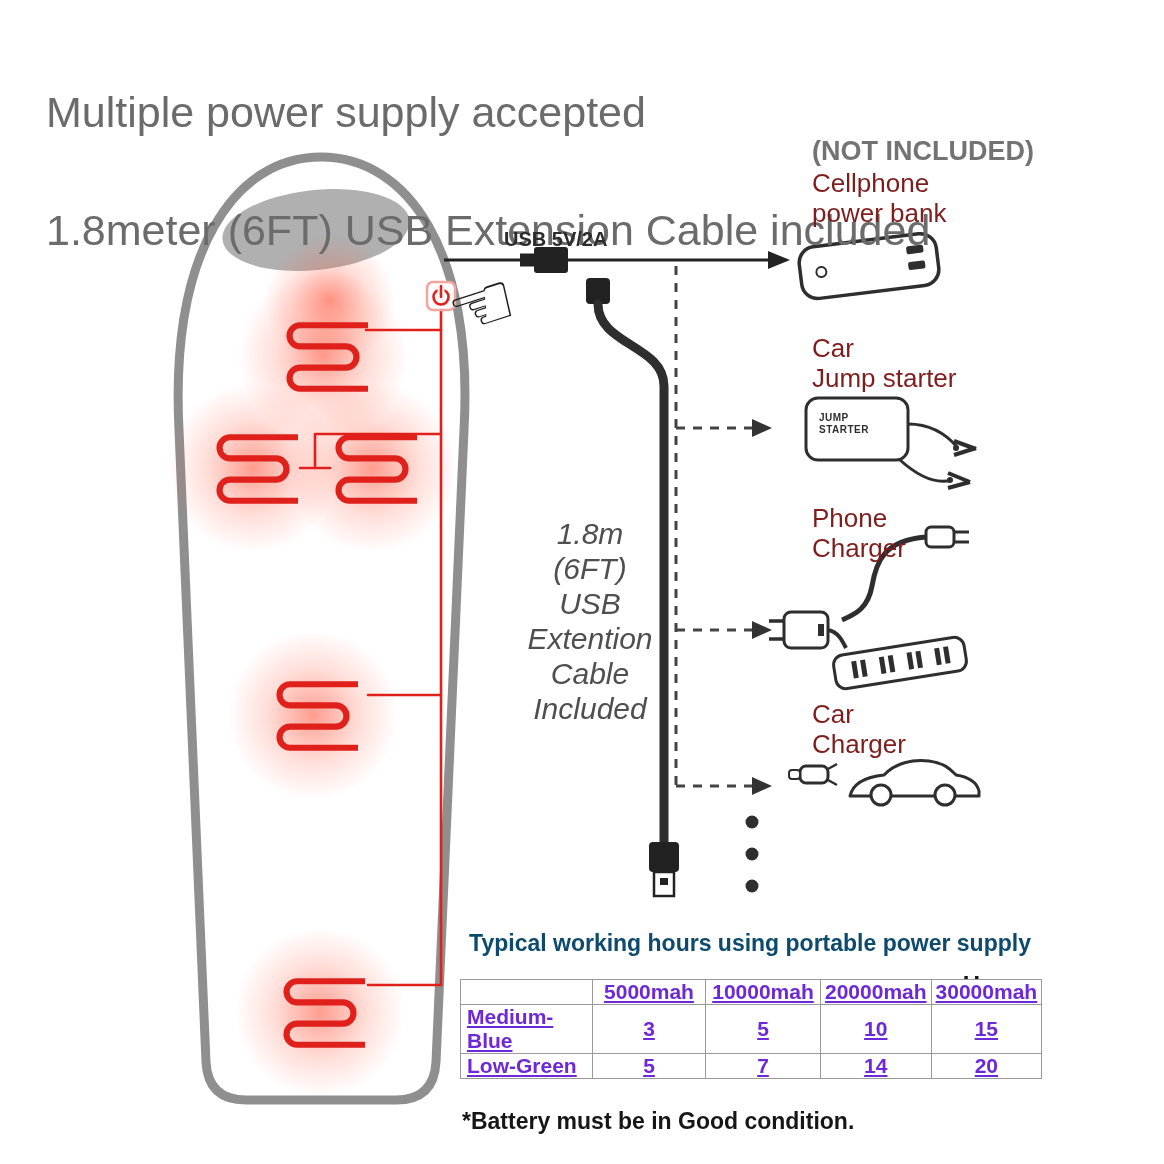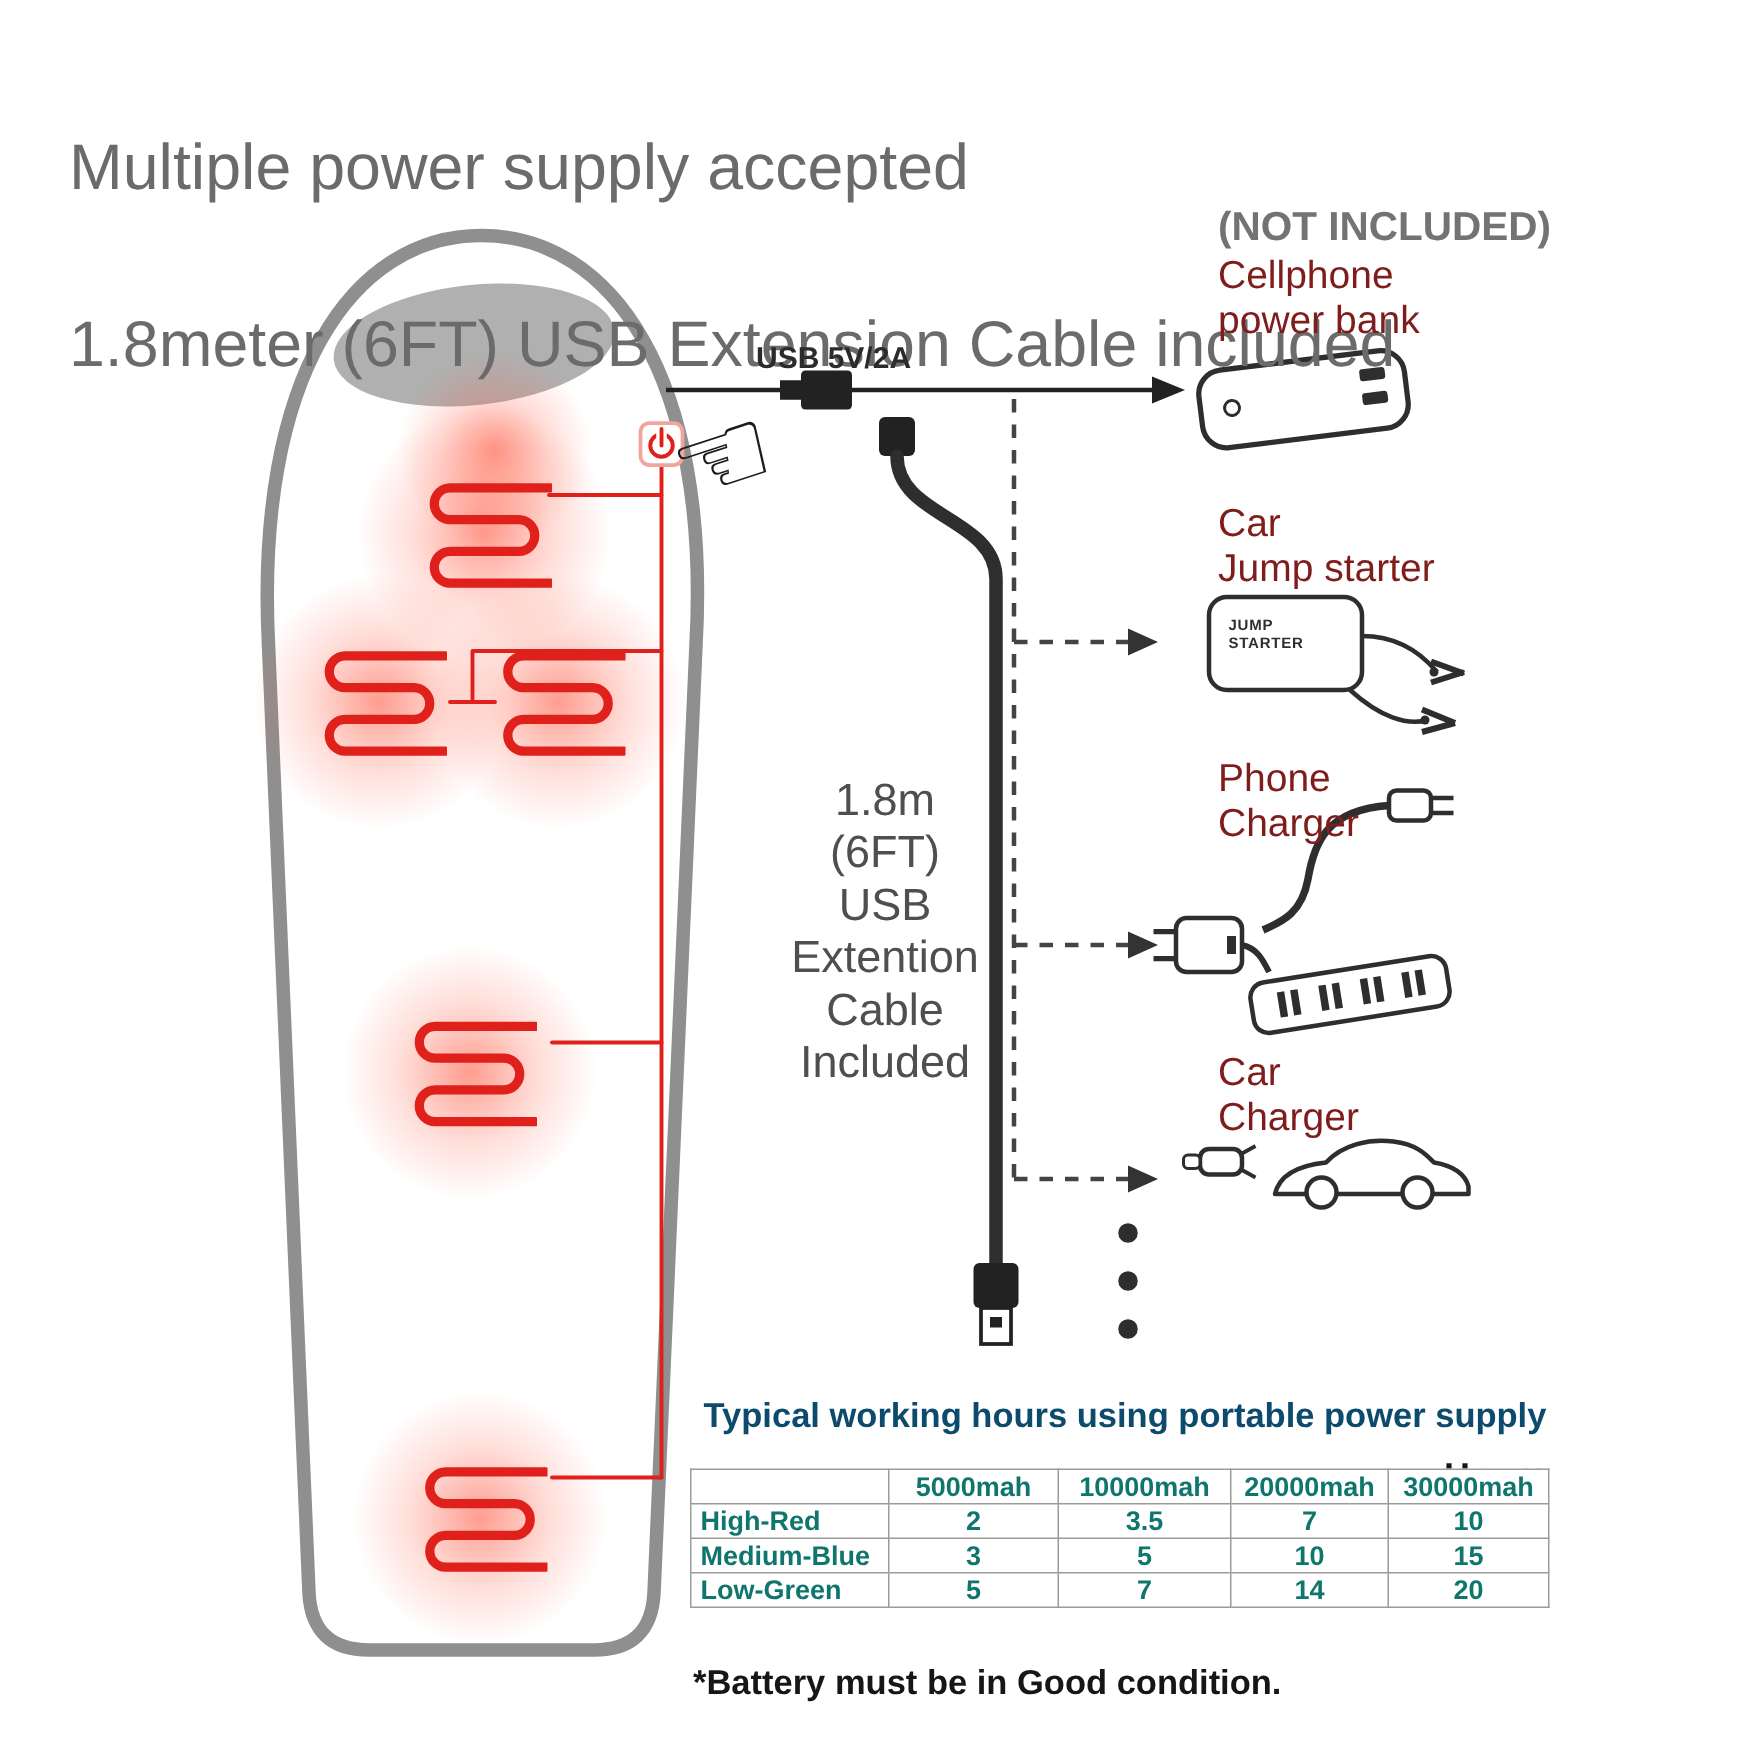--- a/index.html
+++ b/index.html
@@ -2,35 +2,35 @@
 <html><head>
 <meta charset="utf-8">
 <style>
   html,body{margin:0;padding:0;background:#fff;}
   .canvas{position:relative;width:1164px;height:1164px;background:#ffffff;overflow:hidden;
           font-family:"Liberation Sans","DejaVu Sans",sans-serif;color:#2e2e2e;}
   svg.layer{position:absolute;left:0;top:0;width:1164px;height:1164px;}
   .txt{position:absolute;white-space:pre-line;}
   .title-block{left:46px;top:24px;color:#6b6b6b;font-size:43px;line-height:59px;}
   .usb-label{left:504px;top:228px;font-weight:bold;font-size:20px;color:#2b2b2b;}
-  .cable-note{left:492px;top:516px;width:196px;text-align:center;font-size:30px;line-height:35px;color:#4f4f4f;}
+  .cable-note{left:492px;top:516px;width:196px;text-align:center;font-size:30px;line-height:35px;color:#4f4f4f;font-style:italic;}
   .not-included{left:812px;top:136px;font-weight:bold;font-size:27px;color:#737373;}
   .dev-label{font-size:26px;line-height:30px;color:#7f1d1d;}
   .pb-label{left:812px;top:168px;}
   .js-label{left:812px;top:333px;}
   .pc-label{left:812px;top:503px;}
   .cc-label{left:812px;top:699px;}
   .jump-box-text{left:819px;top:412px;font-size:10px;font-weight:bold;line-height:12px;letter-spacing:.5px;color:#2e2e2e;}
   .hand{left:448px;top:268px;font-size:76px;color:#1c1c1c;transform:rotate(-18deg);line-height:76px;}
   .caption{left:450px;top:900px;width:600px;text-align:center;font-weight:bold;font-size:23px;line-height:29px;color:#0c4a6e;}
   .hours-label{left:898px;top:951px;width:134px;text-align:right;font-weight:bold;font-size:24px;color:#161616;margin-top:20px;}
   .footnotes{left:462px;top:1079px;font-weight:bold;font-size:23px;line-height:28px;color:#161616;}
   table.hours{position:absolute;left:460px;top:979px;border-collapse:collapse;table-layout:fixed;background:#fff;}
   table.hours th,table.hours td{border:1.5px solid #9b9b9b;height:22px;padding:0 4px;
-      font-size:18px;text-align:center;color:#0f766e;font-weight:bold;}
+      font-size:21px;text-align:center;color:#6d28d9;font-weight:bold;text-decoration:underline;}
   table.hours td{font-weight:bold;}
   table.hours .rowlabel{text-align:left;padding-left:6px;}
 </style>
 </head>
 <body>
 
 <div class="canvas">
 
   <svg class="layer" viewBox="0 0 1164 1164">
     <defs>
@@ -221,27 +221,20 @@
       <tr>
         <th class="rowlabel"></th>
         <th>5000mah</th>
         <th>10000mah</th>
         <th>20000mah</th>
         <th>30000mah</th>
       </tr>
     </thead>
     <tbody>
       <tr>
-        <th class="rowlabel">High-Red</th>
-        <td>2</td>
-        <td>3.5</td>
-        <td>7</td>
-        <td>10</td>
-      </tr>
-      <tr>
         <th class="rowlabel">Medium-Blue</th>
         <td>3</td>
         <td>5</td>
         <td>10</td>
         <td>15</td>
       </tr>
       <tr>
         <th class="rowlabel">Low-Green</th>
         <td>5</td>
         <td>7</td>

